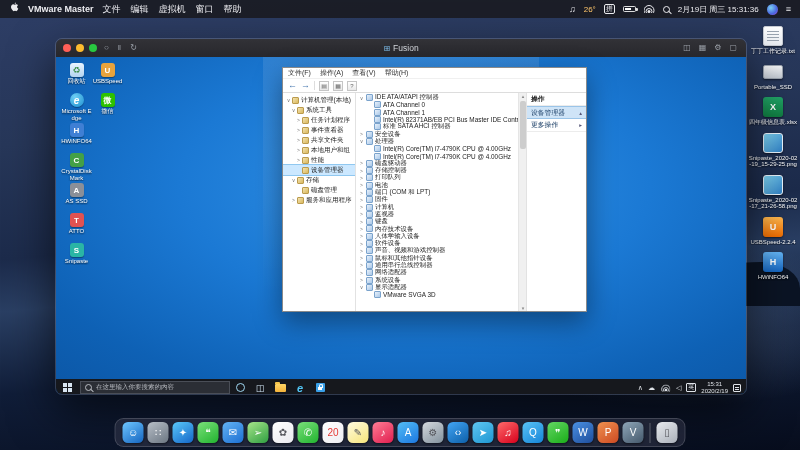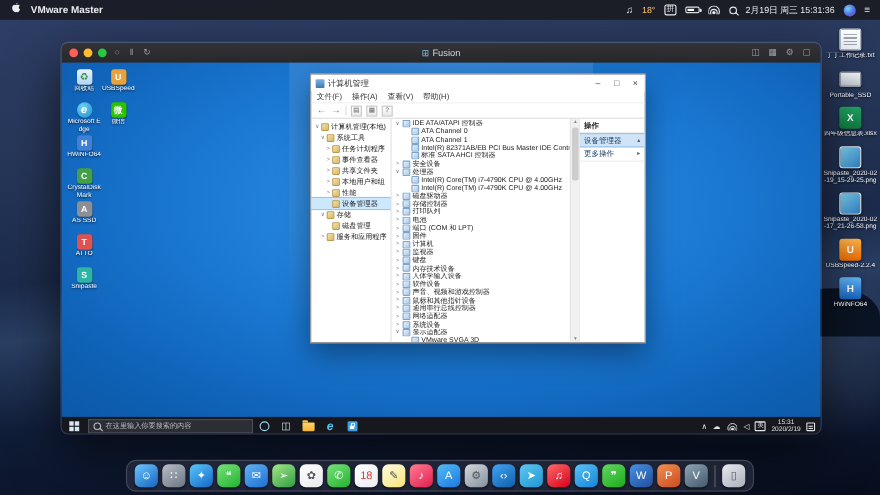--- a/index.html
+++ b/index.html
@@ -154,23 +154,30 @@
 <body>
 
 <div id="screen">
   <div id="island"></div>
 
   <div id="menubar">
     <span class="apple"><svg width="10" height="12" viewBox="0 0 11 13">
           <path fill="#ececf0" d="M7.6 0.4c.1 .8-.4 1.6-1.2 1.8-.2-.8 .4-1.6 1.2-1.8zM6 2.8c.7 0 1.3-.5 2.1-.4 .8 .1 1.4 .4 1.8 1-1.5 .9-1.3 3 .3 3.6-.3 .9-.7 1.7-1.4 2.5-.5 .5-1 .6-1.5 .3-.5-.2-.9-.2-1.4 0-.6 .3-1.1 .2-1.5-.3C2.2 7.8 1.6 5.2 2.8 3.6 3.3 2.9 4 2.5 4.8 2.5c.5 0 .8 .3 1.2 .3z"></path>
         </svg></span>
     <span class="appname">VMware Master</span>
+    <span class="mb-menus">
+        <span class="mb-item">文件</span>
+        <span class="mb-item">编辑</span>
+        <span class="mb-item">虚拟机</span>
+        <span class="mb-item">窗口</span>
+        <span class="mb-item">帮助</span>
+      </span>
     <span class="mb-right">
       <span class="mb-glyph">♫</span>
-      <span class="mb-weather">18°</span>
+      <span class="mb-weather">26°</span>
       <span class="mb-im">拼</span>
       <span class="batt">
           <i></i>
         </span>
       <span class="wifi">
           <i class="w1"></i>
           <i class="w2"></i>
           <i class="w3"></i>
         </span>
       <span class="mag"></span>
@@ -265,29 +272,20 @@
             <div class="wic" style="background: rgb(232, 163, 61);">U</div>
             <div class="wlbl">USBSpeed</div>
           </div>
           <div class="wicon">
             <div class="wic" style="background: rgb(45, 193, 0);">微</div>
             <div class="wlbl">微信</div>
           </div>
         </div>
 
       <div id="cm">
-        <div class="cm-title">
-          <span class="cmico"></span>
-          <span class="cm-tt">计算机管理</span>
-          <span class="cm-ctls">
-            <span class="cm-ctl">–</span>
-            <span class="cm-ctl">□</span>
-            <span class="cm-ctl close">×</span>
-          </span>
-        </div>
         <div class="cm-menu">
             <span class="cm-mi">文件(F)</span>
             <span class="cm-mi">操作(A)</span>
             <span class="cm-mi">查看(V)</span>
             <span class="cm-mi">帮助(H)</span>
           </div>
         <div class="cm-tools">
           <span class="tg">←</span>
           <span class="tg">→</span>
           <span class="tsep"></span>
@@ -577,21 +575,21 @@
       <div class="dock-item" style="background: linear-gradient(145deg, rgb(166, 229, 138), rgb(47, 158, 65));">
         <span class="dg">➢</span>
       </div>
       <div class="dock-item dark" style="background: linear-gradient(145deg, rgb(255, 255, 255), rgb(233, 233, 238));">
         <span class="dg">✿</span>
       </div>
       <div class="dock-item" style="background: linear-gradient(145deg, rgb(122, 224, 122), rgb(33, 179, 47));">
         <span class="dg">✆</span>
       </div>
       <div class="dock-item dark" style="background: linear-gradient(145deg, rgb(255, 255, 255), rgb(237, 237, 242));">
-        <span class="dg" style="color: rgb(229, 57, 53);">18</span>
+        <span class="dg" style="color: rgb(229, 57, 53);">20</span>
       </div>
       <div class="dock-item dark" style="background: linear-gradient(145deg, rgb(255, 251, 224), rgb(246, 228, 122));">
         <span class="dg">✎</span>
       </div>
       <div class="dock-item" style="background: linear-gradient(145deg, rgb(255, 125, 149), rgb(224, 30, 79));">
         <span class="dg">♪</span>
       </div>
       <div class="dock-item" style="background: linear-gradient(145deg, rgb(83, 189, 246), rgb(28, 119, 224));">
         <span class="dg">A</span>
       </div>

